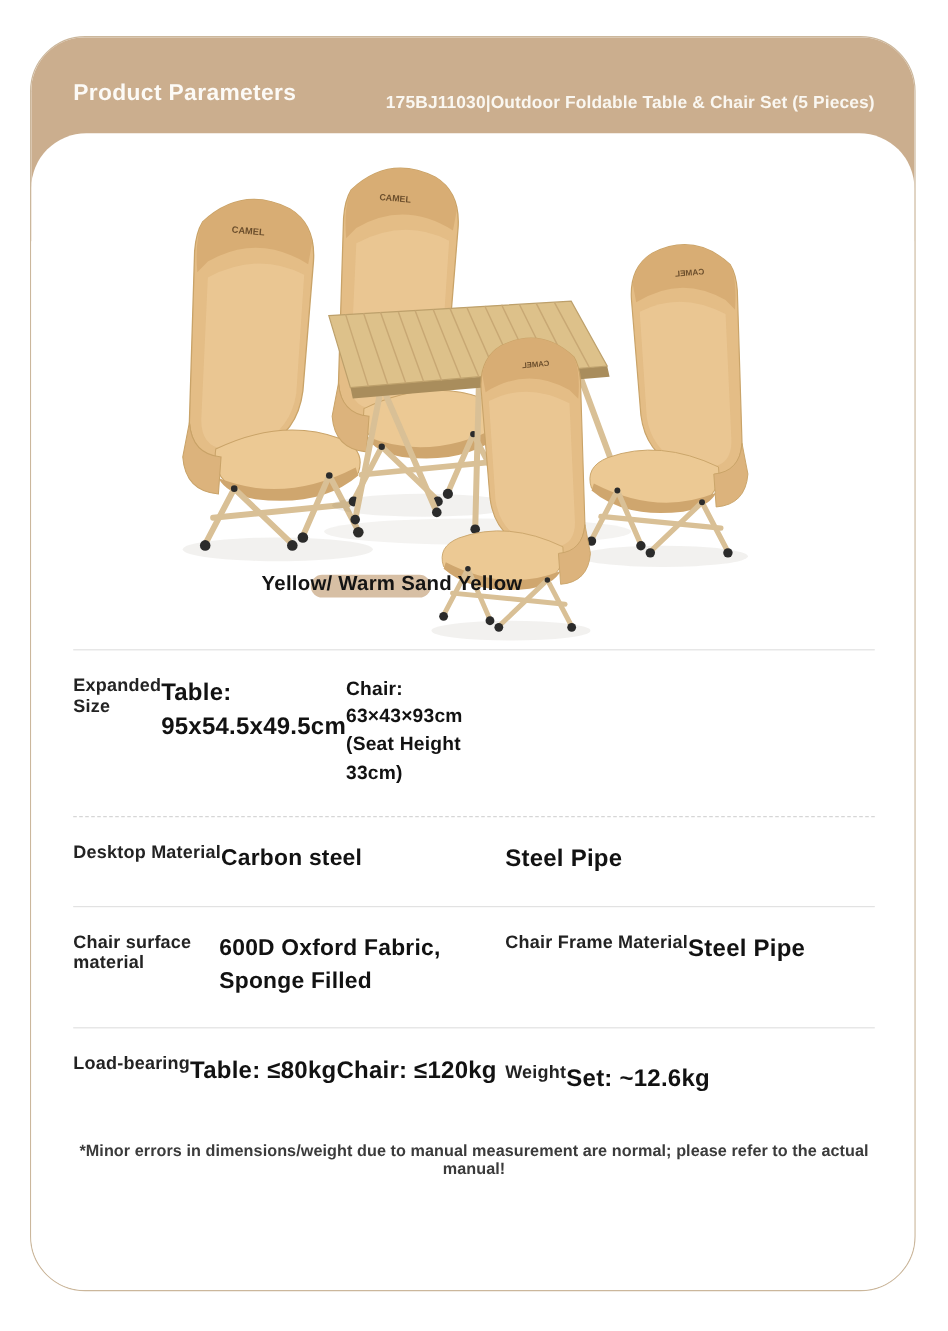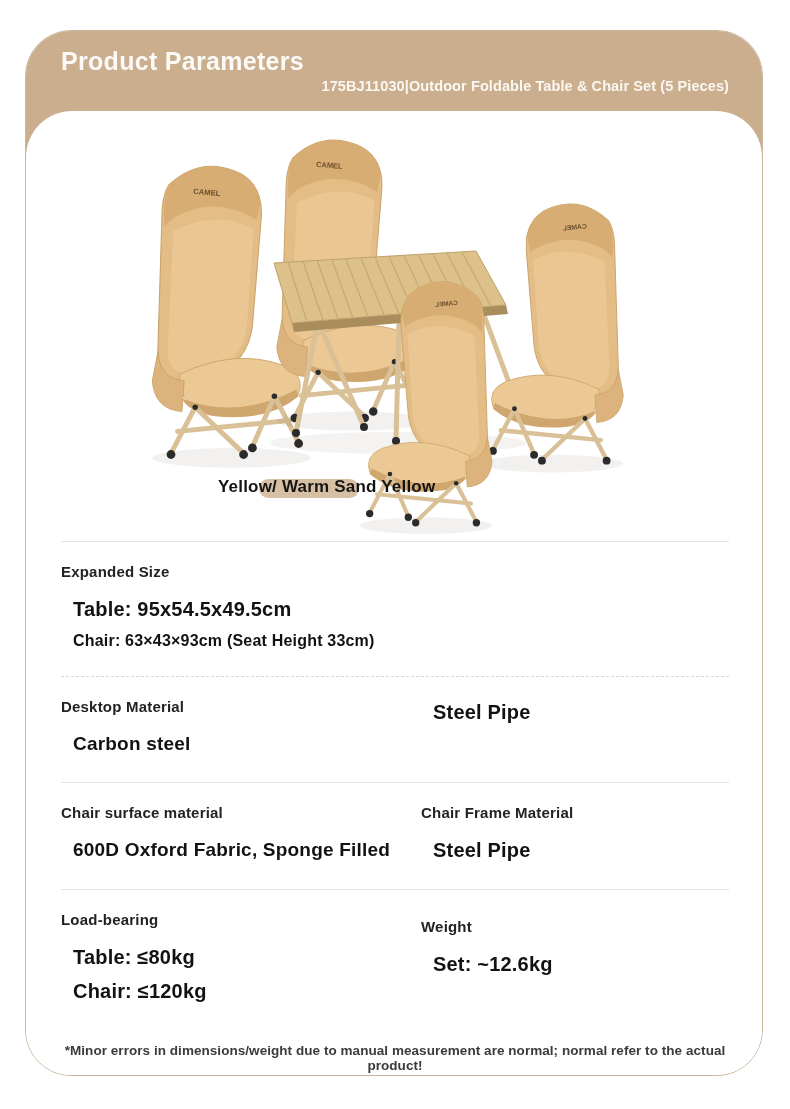--- a/index.html
+++ b/index.html
@@ -4,45 +4,45 @@
 <style>
   * { margin:0; padding:0; box-sizing:border-box; }
   html,body { width:790px; height:1109px; background:#ffffff;
               font-family:"Liberation Sans", sans-serif; }
   .page { position:relative; width:790px; height:1109px; background:#fff; }
 
   .card { position:absolute; left:25px; top:30px; width:738px; height:1046px;
           border:1px solid #cbb79c; border-radius:46px; overflow:hidden; background:#fff; }
 
   .card-header { position:absolute; top:0; left:0; right:0; height:170px; background:#cbae8e; }
-  .header-title { position:absolute; left:35px; top:16px; font-size:25px; font-weight:700;
+  .header-title { position:absolute; left:35px; top:36px; font-size:19px; font-weight:700;
                   color:#fcfaf6; letter-spacing:.3px; }
   .header-subtitle { position:absolute; right:33px; top:47px; font-size:14.5px; font-weight:700;
                      color:#faf7f1; letter-spacing:.1px; }
 
   .card-body { position:absolute; top:80px; left:0; right:0; bottom:0; background:#fff;
                border-radius:46px 46px 0 0; z-index:1; }
 
   .figure { position:relative; width:100%; height:430px; }
   .figure svg { position:absolute; left:0; top:0; }
   .caption-stroke { position:absolute; left:233px; top:368px; width:100px; height:19px;
                     background:#c9aa85; border-radius:10px; opacity:.75; z-index:1; }
   .figure-caption { position:absolute; left:192px; top:366px; z-index:2;
                     font-size:17px; font-weight:700; color:#141414; letter-spacing:.2px; }
 
   .specs { padding:0 33px 0 35px; }
   .divider { height:1px; background:#e2e2e2; }
   .divider.dashed { height:0; background:none; border-top:1px dashed #d6d6d6; }
 
   .spec-section { display:grid; grid-template-columns:360px 1fr; padding:21px 0 19px; }
-  .spec-cell { display:flex; flex-direction:column; }
+  .spec-cell { display:flex; flex-direction:row; }
   .spec-label { font-size:15px; font-weight:700; color:#232323; letter-spacing:.2px;
                 margin-bottom:15px; }
   .spec-value { font-size:20px; font-weight:700; color:#121212; line-height:1.45;
-                margin-bottom:5px; letter-spacing:.2px;margin-left:12px; }
+                margin-bottom:5px; letter-spacing:.2px; }
   .spec-value.small { font-size:16px; }
   .spec-value.mid { font-size:19px; }
   .offset-down { padding-top:7px; }
 
   .footer-note { text-align:center; font-size:13.5px; font-weight:700; color:#3b3b3b;
                  margin-top:13px; letter-spacing:.05px; }
 </style>
 </head>
 <body>
 
@@ -161,18 +161,18 @@
             <div class="spec-label">Load-bearing</div>
             <div class="spec-value">Table: ≤80kg</div>
             <div class="spec-value">Chair: ≤120kg</div>
           </div>
           <div class="spec-cell offset-down">
             <div class="spec-label">Weight</div>
             <div class="spec-value">Set: ~12.6kg</div>
           </div>
         </div>
 
-        <div class="footer-note">*Minor errors in dimensions/weight due to manual measurement are normal; normal refer to the actual product!</div>
+        <div class="footer-note">*Minor errors in dimensions/weight due to manual measurement are normal; please refer to the actual manual!</div>
       </div>
 
     </div>
   </div>
 </div>
 
 </body></html>

